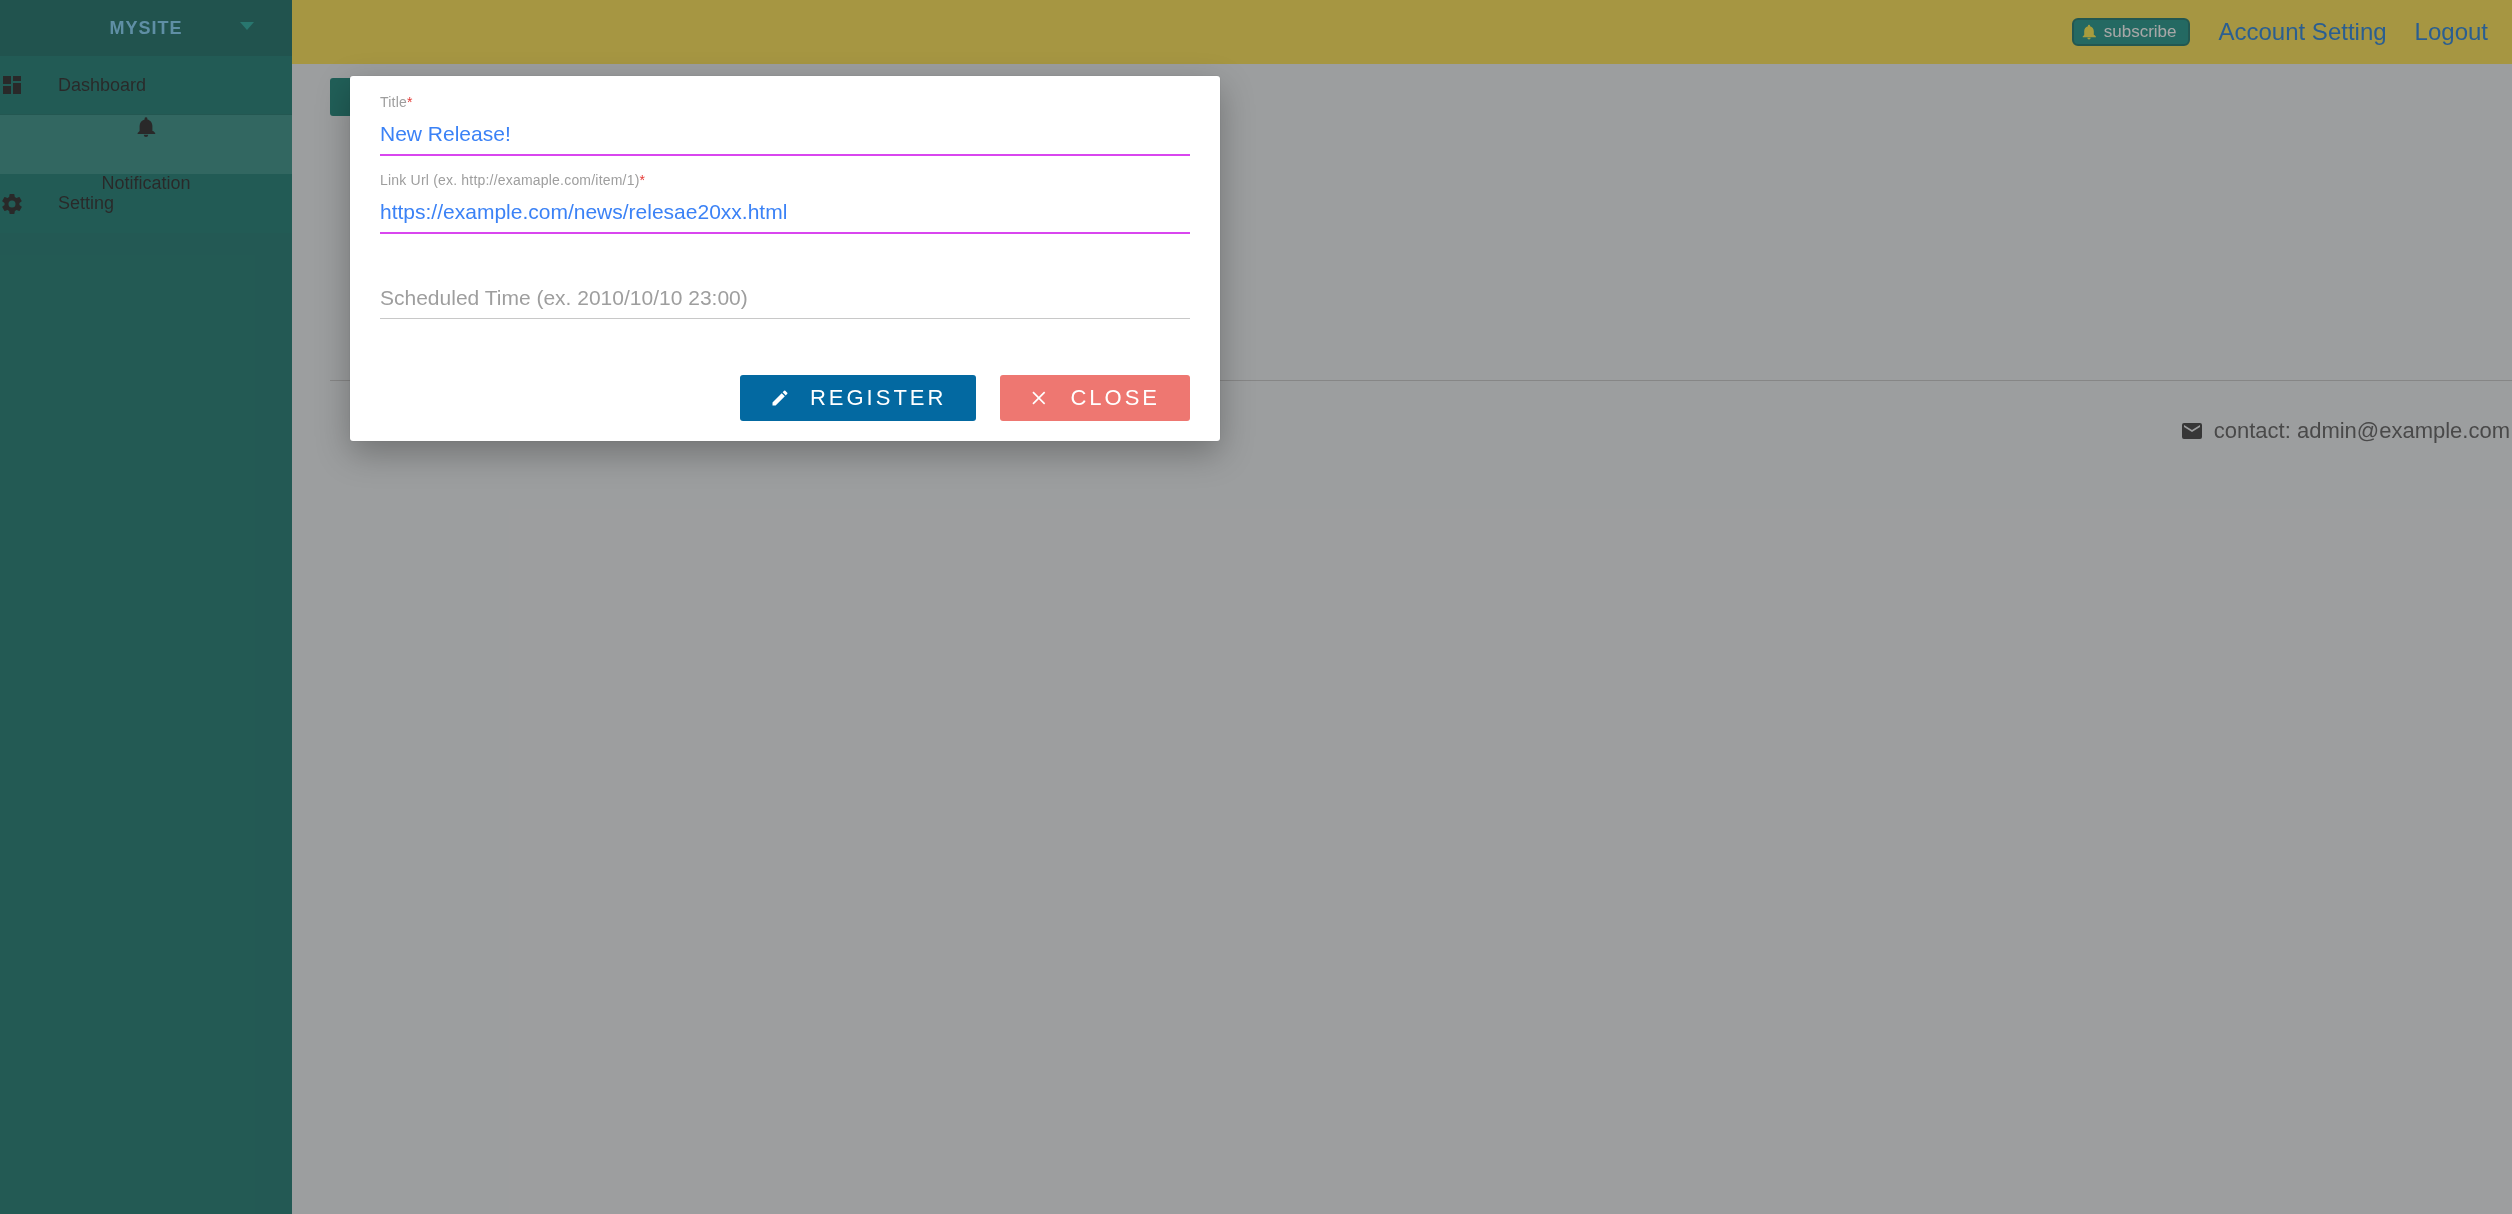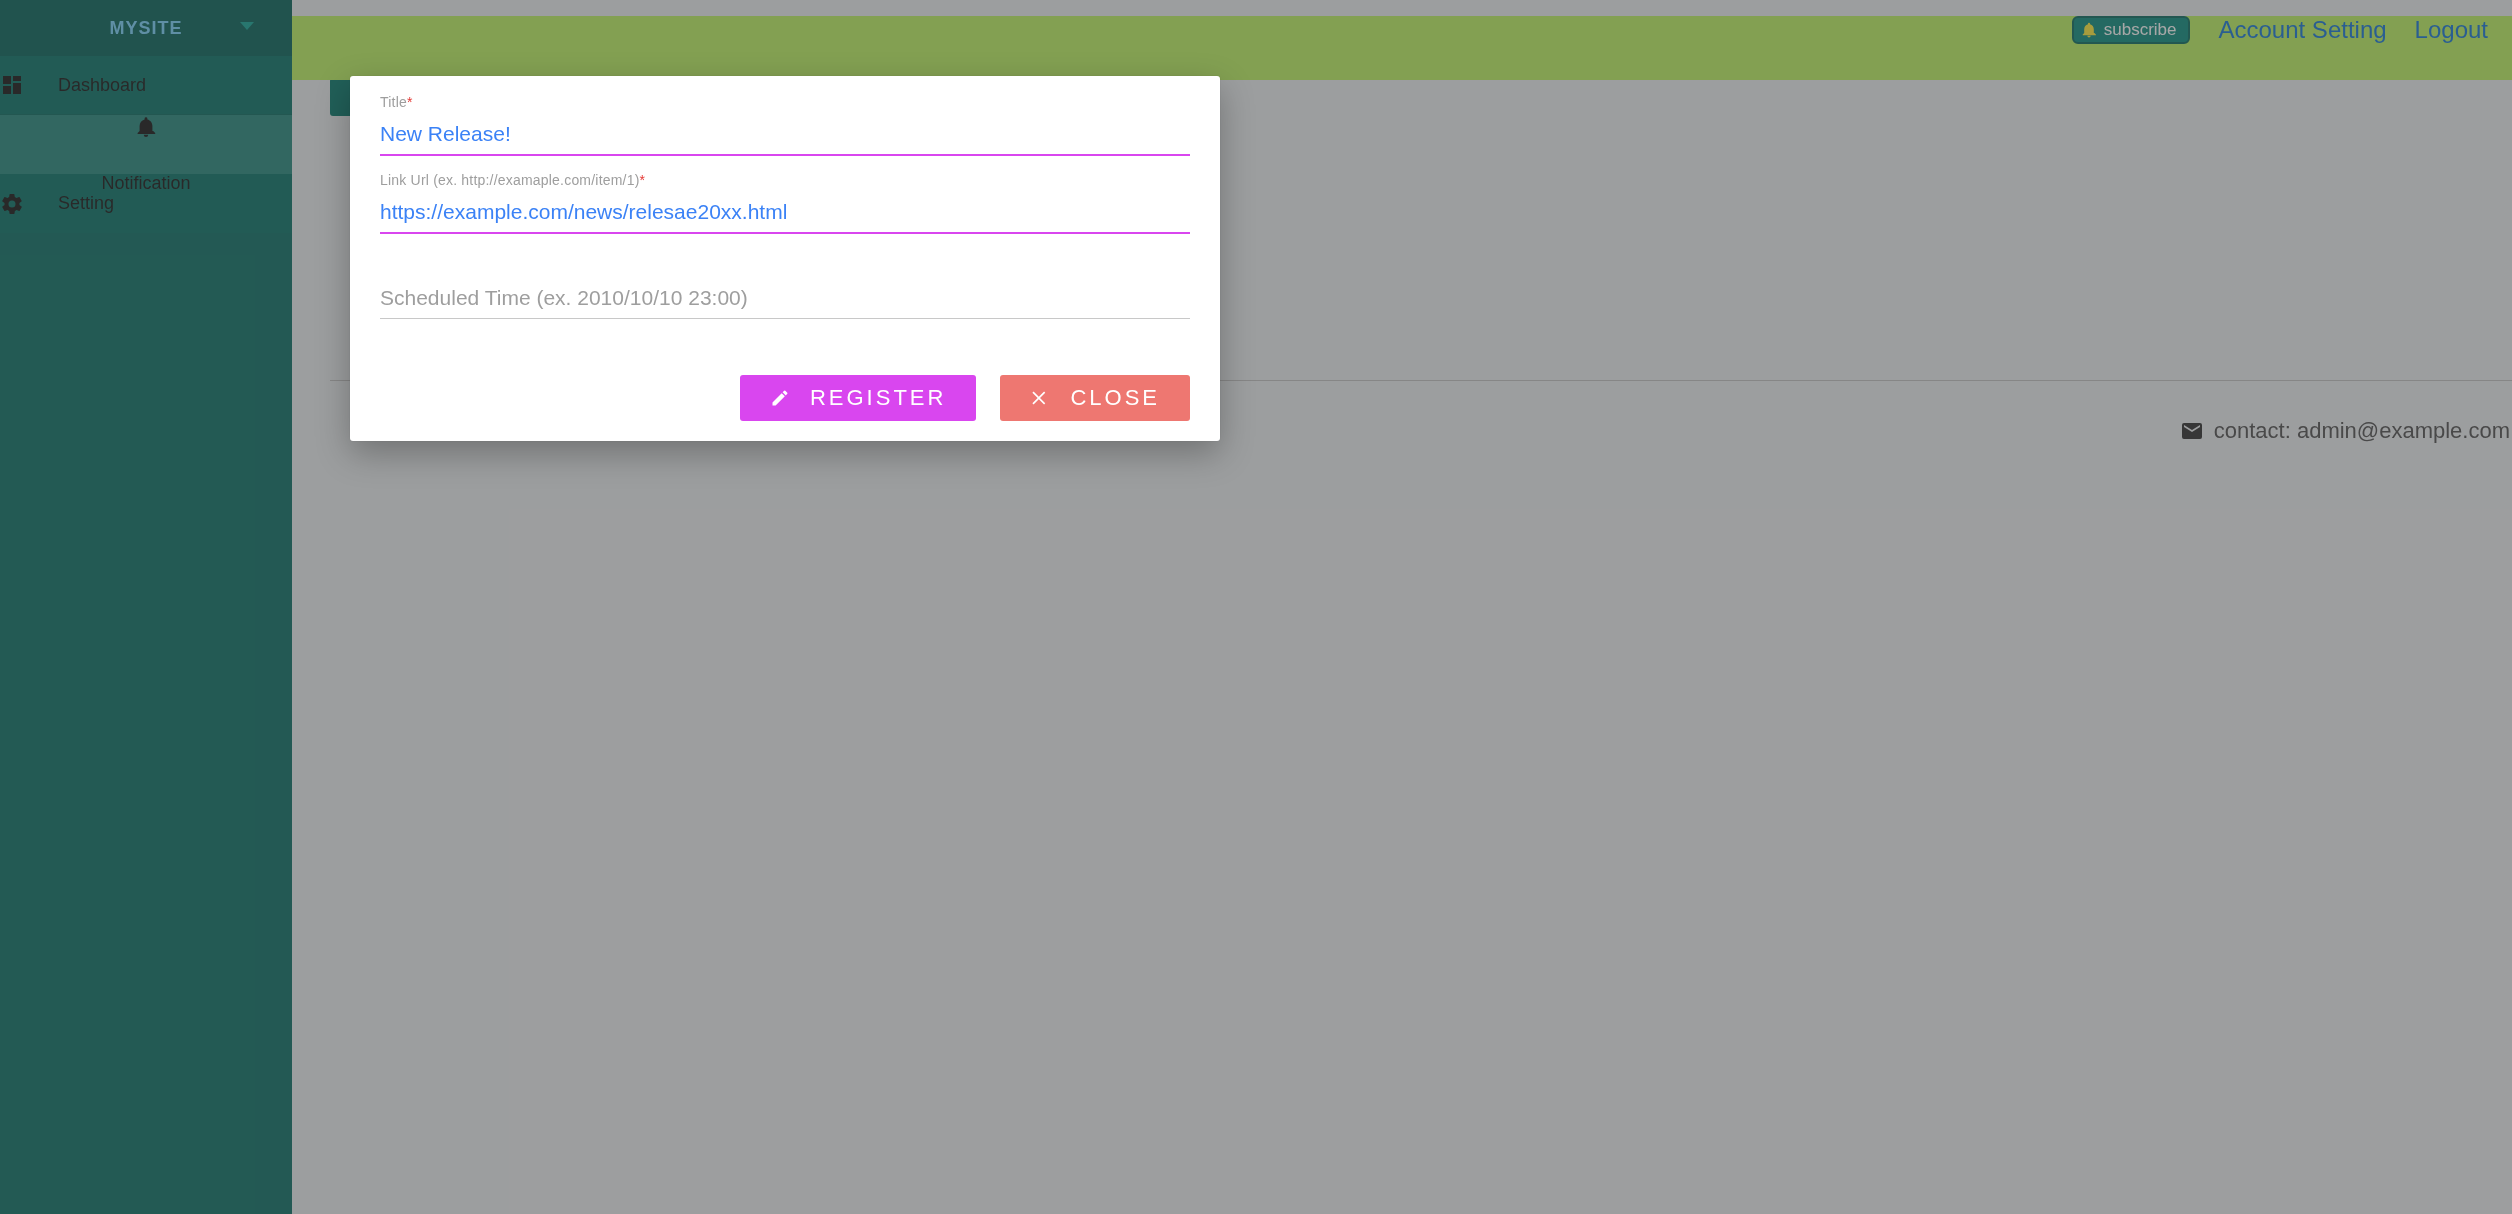--- a/index.html
+++ b/index.html
@@ -38,24 +38,24 @@
     cursor:pointer;
   }
   .menu-item.is-active{ background:#2a8a80;flex-direction:column; }
   .menu-item:not(.is-active){ background:#0e766b; }
   .menu-item:nth-child(2){ border-bottom:1px solid #106e63; }
   .menu-item .icon{ width:24px;height:24px;display:flex;align-items:center;justify-content:center;}
   .menu-item .icon svg{ width:24px;height:24px;fill:#1b1b1b;}
 
   
   .topbar{
-    position:fixed; left:292px; right:0; top:16px; height:64px;
-    display:flex; align-items:flex-start; justify-content:flex-end;
+    position:fixed; left:292px; right:0; top:0; height:64px;
+    display:flex; align-items:center; justify-content:flex-end;
     padding-right:24px; gap:28px;
-    background:#bef264;
+    background:#fde047;
   }
   .subscribe-pill{
     background:#128f81;
     color:#fff;
     border:2px solid #0f6e63;
     border-radius:6px;
     padding:2px 12px 2px 6px;
     font-size:17px; display:flex; align-items:center; gap:6px;
     cursor:pointer;
   }
@@ -136,21 +136,21 @@
     margin-top:56px;
   }
   .btn{
     border:none; cursor:pointer;
     height:46px; padding:0 30px;
     display:flex; align-items:center; gap:20px;
     font-size:22px; letter-spacing:3px; color:#fff;
     border-radius:3px;
   }
   .btn svg{width:20px;height:20px;fill:#fff;}
-  .btn-register{ background:#d946ef; }
+  .btn-register{ background:#0369a1; }
   .btn-close{ background:#ee7771; }
 </style>
 </head>
 <body>
 
 <nav class="sidebar">
   <div class="brand">
     <span>MYSITE</span>
     <span class="caret"></span>
   </div>

